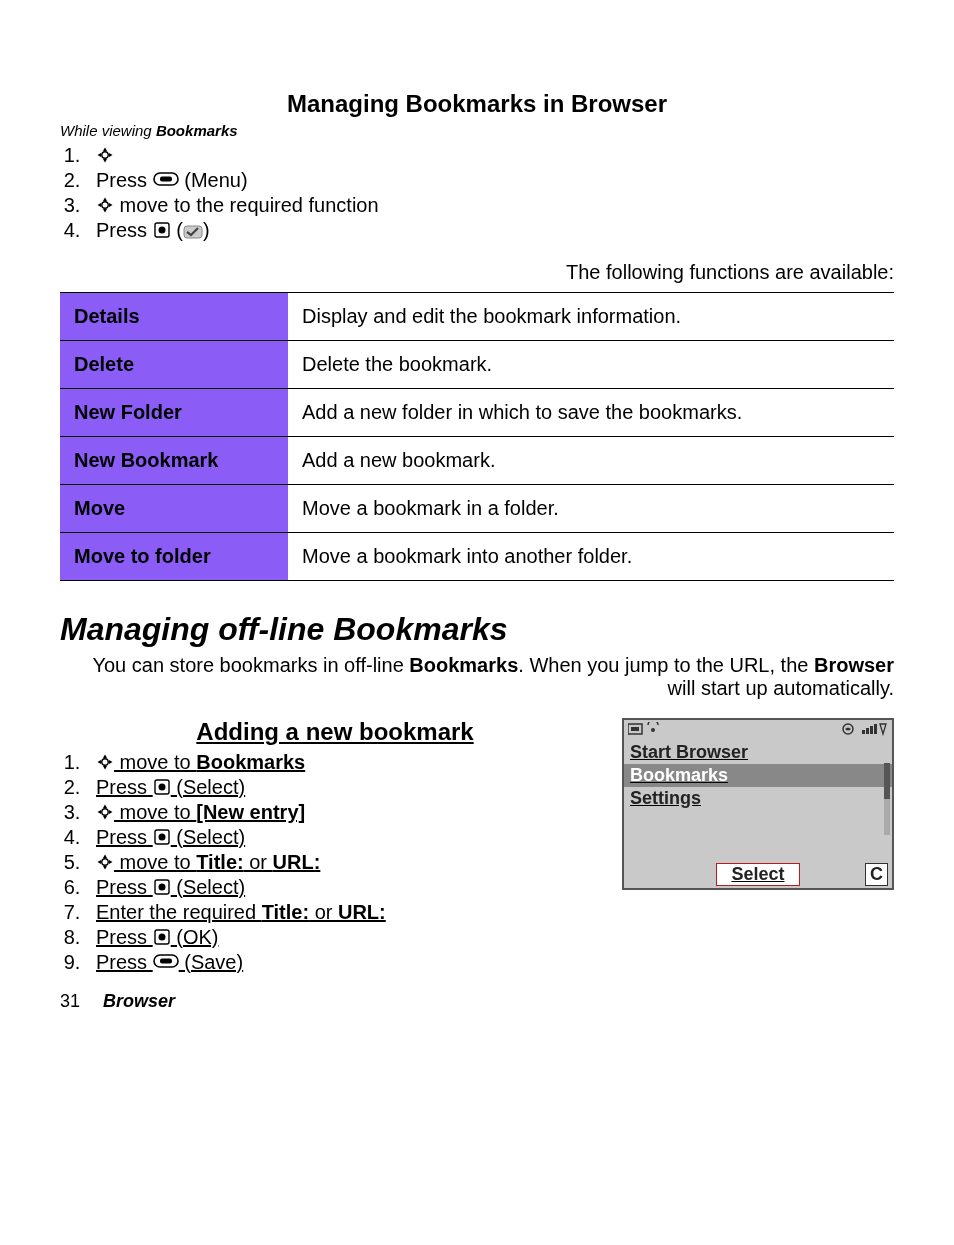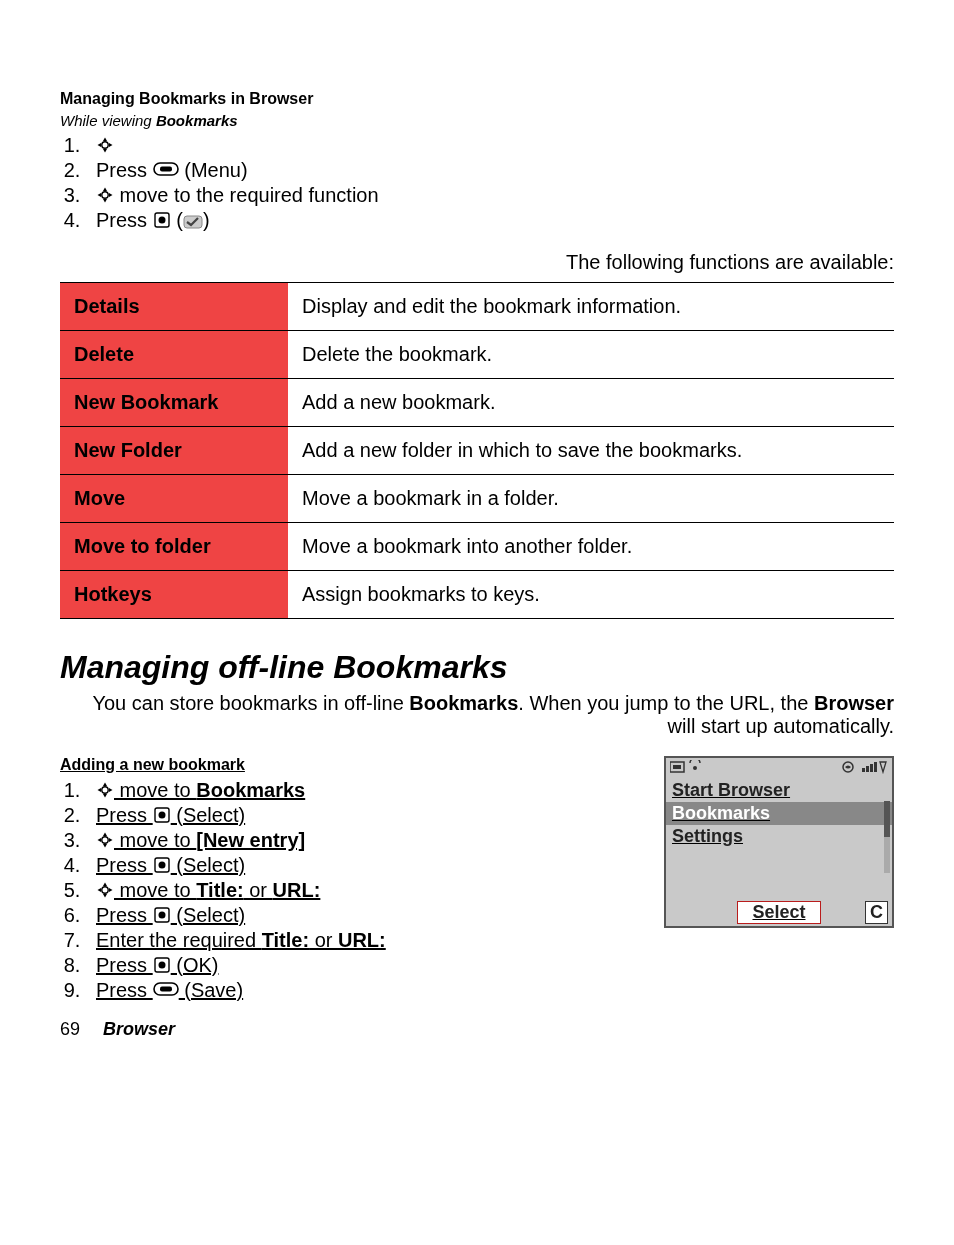--- a/index.html
+++ b/index.html
@@ -6,22 +6,23 @@
     margin: 0;
     padding: 60px 60px 30px 60px;
     width: 954px;
     box-sizing: border-box;
     font-family: Arial, Helvetica, sans-serif;
     color: #000;
     font-size: 20px;
   }
   .h3 {
     font-weight: bold;
-    font-size: 16px;
+    font-size: 24px;
     margin: 30px 0 4px 0;
+    text-align: center;
   }
   .h2 {
     font-weight: bold;
     font-style: italic;
     font-size: 32px;
     margin: 30px 0 6px 0;
   }
   .subhead {
     font-style: italic;
     font-size: 15px;
@@ -50,34 +51,34 @@
     margin-top: 4px;
   }
   table.functions td {
     padding: 12px 14px;
     border-top: 1px solid #000;
     border-bottom: 1px solid #000;
     font-size: 20px;
     vertical-align: middle;
   }
   table.functions td.fname {
-    background: #ef4444;
+    background: #8b5cf6;
     font-weight: bold;
     width: 200px;
   }
   .b { font-weight: bold; }
 
   .columns {
     display: flex;
     align-items: flex-start;
     gap: 12px;
     text-decoration: underline;
   }
   .col-left { flex: 1; }
-  .col-right { width: 230px; flex: none; margin-top: 10px; }
+  .col-right { width: 272px; flex: none; margin-top: 10px; }
 
   .phone-screen {
     border: 2px solid #555;
     background: #c9c9c9;
     font-family: "Arial Black", Arial, sans-serif;
     color: #222;
   }
   .status-bar {
     display: flex;
     justify-content: space-between;
@@ -214,38 +215,34 @@
   <tbody id="ftable-body">
       <tr>
         <td class="fname">Details</td>
         <td>Display and edit the bookmark information.</td>
       </tr>
       <tr>
         <td class="fname">Delete</td>
         <td>Delete the bookmark.</td>
       </tr>
       <tr>
+        <td class="fname">New Folder</td>
+        <td>Add a new folder in which to save the bookmarks.</td>
+      </tr>
+      <tr>
         <td class="fname">New Bookmark</td>
         <td>Add a new bookmark.</td>
       </tr>
       <tr>
-        <td class="fname">New Folder</td>
-        <td>Add a new folder in which to save the bookmarks.</td>
-      </tr>
-      <tr>
         <td class="fname">Move</td>
         <td>Move a bookmark in a folder.</td>
       </tr>
       <tr>
         <td class="fname">Move to folder</td>
         <td>Move a bookmark into another folder.</td>
-      </tr>
-      <tr>
-        <td class="fname">Hotkeys</td>
-        <td>Assign bookmarks to keys.</td>
       </tr>
     </tbody>
 </table>
 
 <div class="h2">Managing off-line Bookmarks</div>
 <div class="body-para" style="margin-top:4px">
   <span>You can store bookmarks in off-line </span><span class="b">Bookmarks</span><span>. When you jump to the URL, the </span><span class="b">Browser</span><span> will start up automatically.</span>
 </div>
 
 <div class="columns">
@@ -330,15 +327,15 @@
         </div>
       <div class="softkey-bar">
         <span class="softkey-select">Select</span>
         <span class="softkey-c">C</span>
       </div>
     </div>
   </div>
 </div>
 
 <div class="footer">
-  <span class="pagenum">69</span>
+  <span class="pagenum">31</span>
   <span class="section">Browser</span>
 </div>
 
 </body></html>

